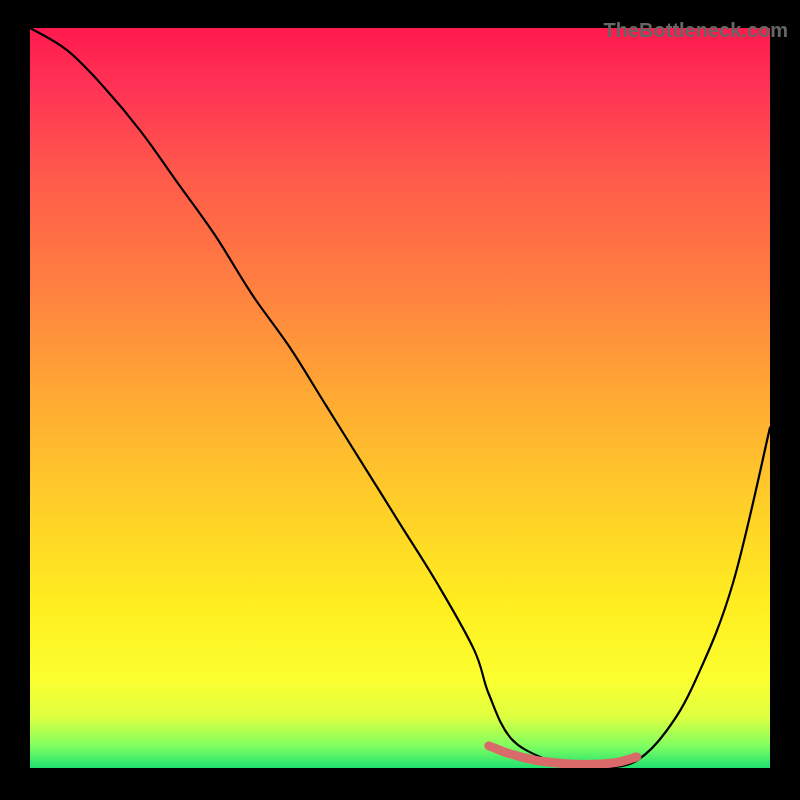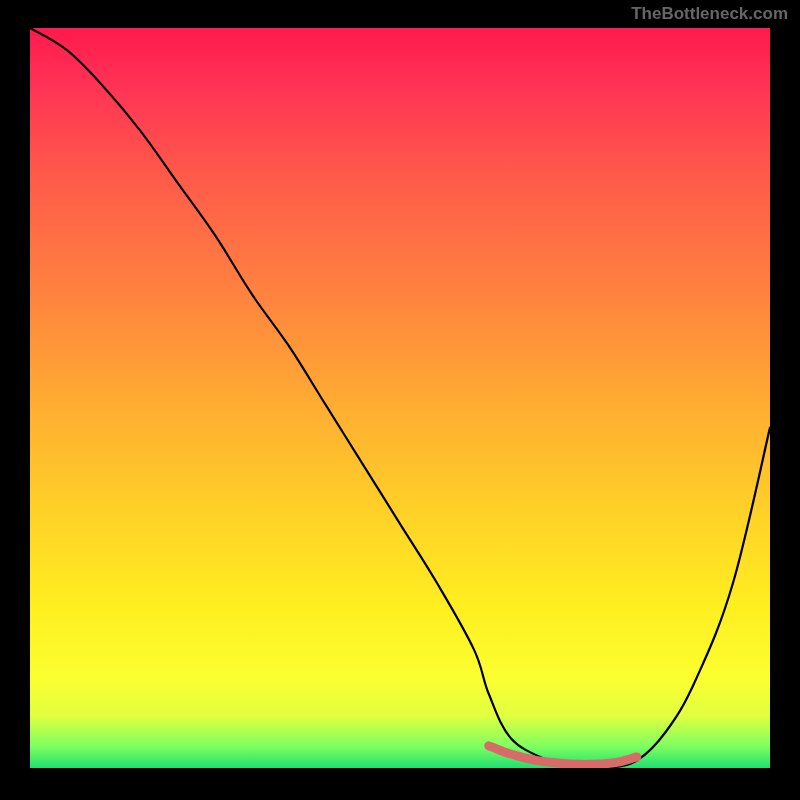--- a/index.html
+++ b/index.html
@@ -6,24 +6,24 @@
   body {
     width: 800px;
     height: 800px;
     background: #000;
     position: relative;
     font-family: Arial, sans-serif;
     overflow: hidden;
   }
   .watermark {
     position: absolute;
-    top: 4px;
+    top: 19px;
     right: 12px;
     color: #666;
-    font-size: 17px;
+    font-size: 20px;
     font-weight: bold;
     z-index: 10;
   }
   .plot-area {
     position: absolute;
     left: 30px;
     top: 28px;
     width: 740px;
     height: 740px;
   }

